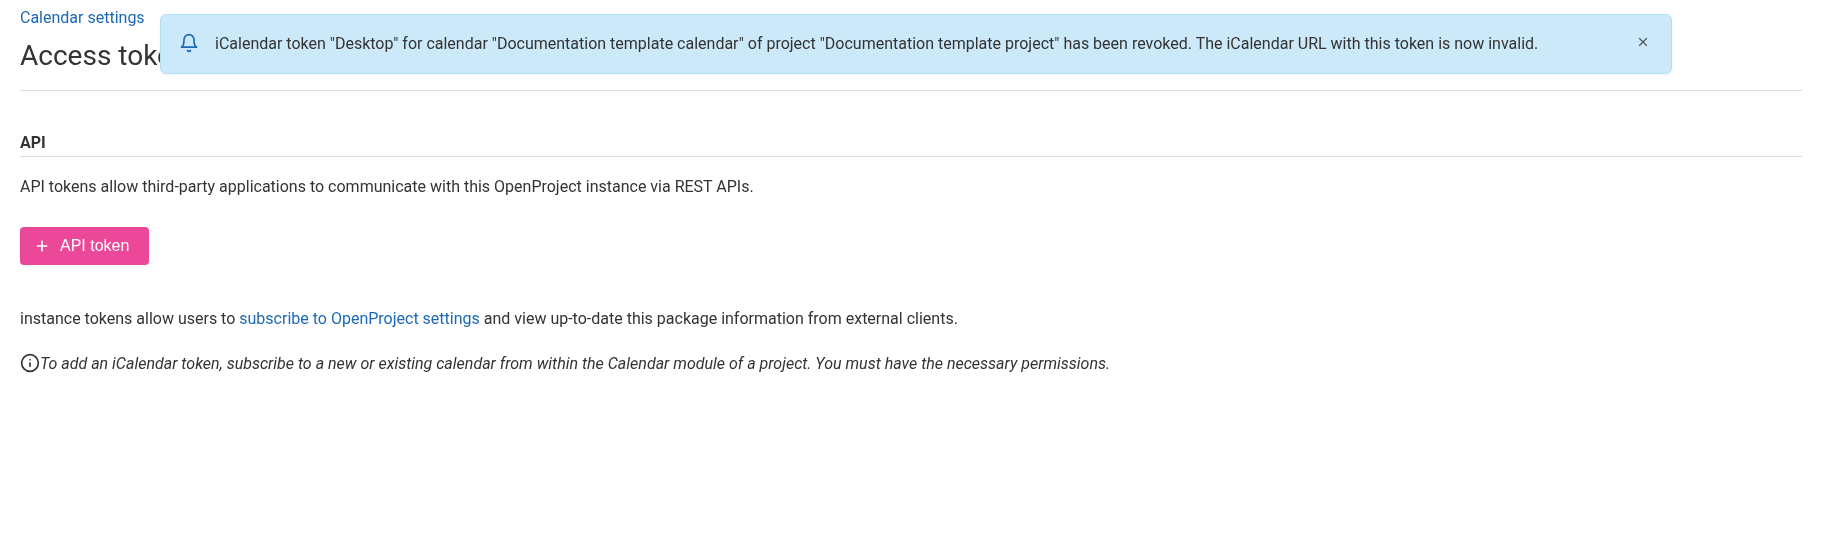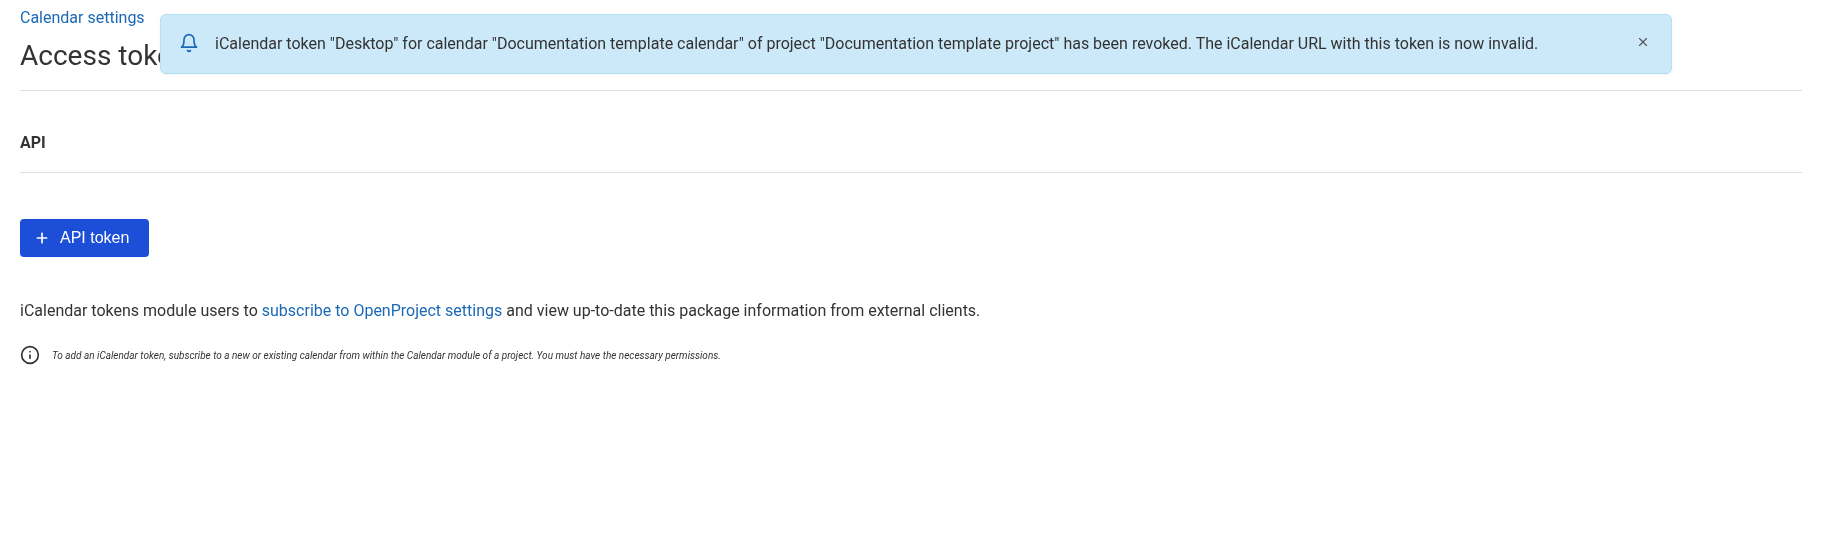--- a/index.html
+++ b/index.html
@@ -72,56 +72,56 @@
       font-size: 18px;
     }
     .section {
       margin-top: 42px;
     }
     .section-heading {
       font-size: 16px;
       font-weight: 700;
       color: #333;
       text-transform: uppercase;
-      padding-bottom: 20px;
+      padding-bottom: 4px;
       border-bottom: 1px solid #ddd;
       margin-bottom: 18px;
     }
     .section-desc {
       font-size: 16px;
       color: #333;
       line-height: 1.5;
     }
     .section-desc a {
       color: #1b69b6;
       text-decoration: none;
     }
     .btn-primary {
       margin-top: 28px;
-      background: #1d4ed8;
+      background: #ec4899;
       color: #fff;
       border: none;
       border-radius: 4px;
       padding: 10px 20px 10px 14px;
       font-size: 16px;
       cursor: pointer;
       display: inline-flex;
       align-items: center;
       gap: 10px;
     }
     .plus-icon {
       width: 16px;
       height: 16px;
     }
     .hint-row {
       margin-top: 22px;
       display: flex;
       align-items: center;
-      gap: 12px;
-      font-size: 10px;
+      gap: 0;
+      font-size: 16px;
       font-style: italic;
       color: #333;
     }
     .info-icon {
       width: 20px;
       height: 20px;
       flex-shrink: 0;
       color: #333;
     }
   </style>
@@ -147,34 +147,35 @@
       <svg width="14" height="14" viewBox="0 0 24 24" fill="none" stroke="currentColor" stroke-width="2" stroke-linecap="round">
         <line x1="18" y1="6" x2="6" y2="18"></line>
         <line x1="6" y1="6" x2="18" y2="18"></line>
       </svg>
     </span>
   </button>
 </div>
 
 <div class="section">
   <h2 class="section-heading">API</h2>
+  <p class="section-desc">API tokens allow third-party applications to communicate with this OpenProject instance via REST APIs.</p>
   <button class="btn-primary">
     <span class="plus-icon">
       <svg viewBox="0 0 24 24" fill="none" stroke="currentColor" stroke-width="2.5" stroke-linecap="round">
         <line x1="12" y1="5" x2="12" y2="19"></line>
         <line x1="5" y1="12" x2="19" y2="12"></line>
       </svg>
     </span>
     <span>API token</span>
   </button>
 </div>
 
 <div class="section">
   <p class="section-desc">
-    <span>iCalendar tokens module users to </span><a href="#">subscribe to OpenProject settings</a><span> and view up-to-date this package information from external clients.</span>
+    <span>instance tokens allow users to </span><a href="#">subscribe to OpenProject settings</a><span> and view up-to-date this package information from external clients.</span>
   </p>
   <div class="hint-row">
     <span class="info-icon">
       <svg viewBox="0 0 24 24" fill="none" stroke="currentColor" stroke-width="2" stroke-linecap="round" stroke-linejoin="round">
         <circle cx="12" cy="12" r="10"></circle>
         <line x1="12" y1="16" x2="12" y2="12"></line>
         <line x1="12" y1="8" x2="12.01" y2="8"></line>
       </svg>
     </span>
     <span>To add an iCalendar token, subscribe to a new or existing calendar from within the Calendar module of a project. You must have the necessary permissions.</span>

